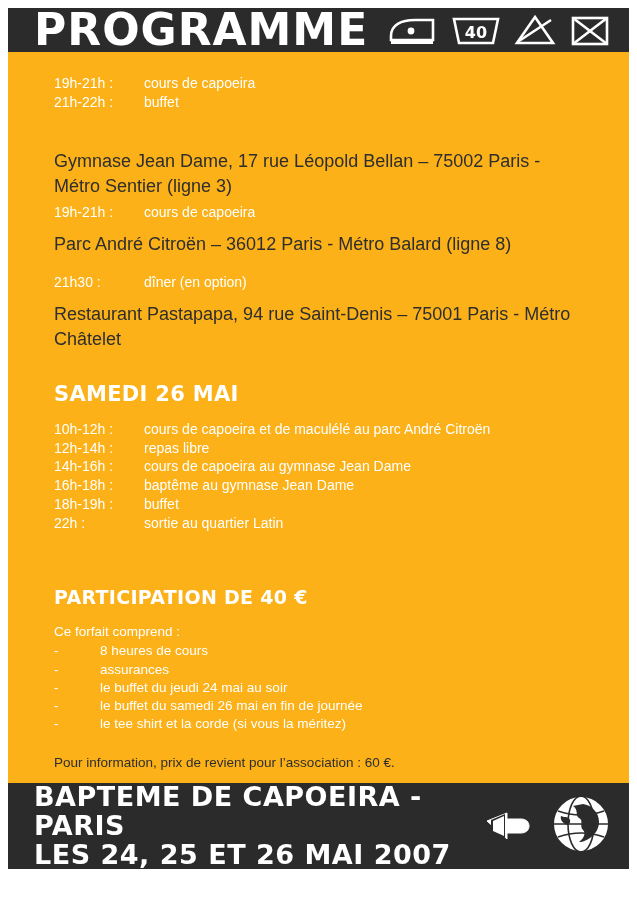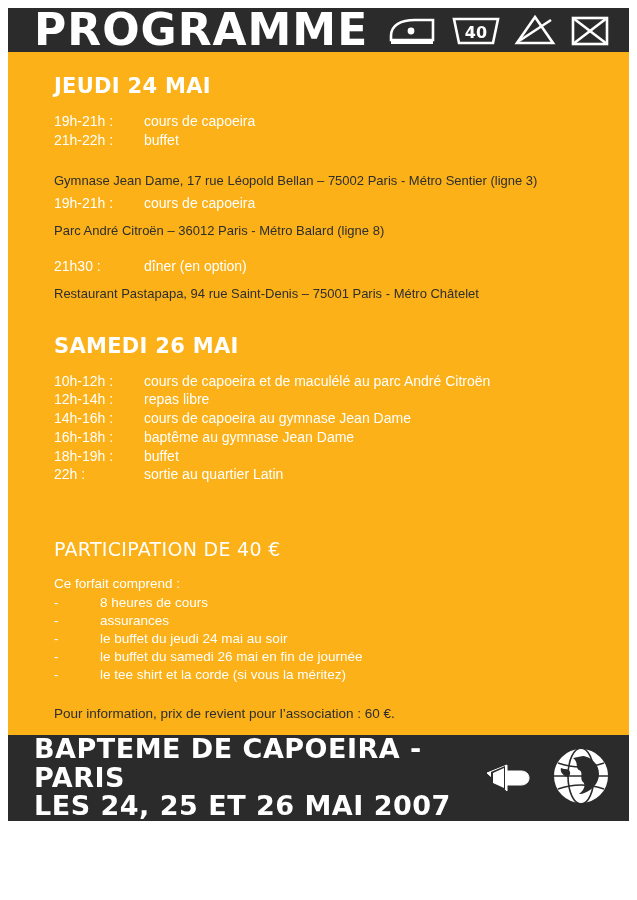--- a/index.html
+++ b/index.html
@@ -86,32 +86,32 @@
     font-size: 14px;
   }
   .srow .time {
     width: 90px;
     flex: 0 0 90px;
   }
   .srow .act { flex: 1; }
   .venue {
     color: #2e2e2e;
     line-height: 1.4;
-    font-size: 13px;
-    margin: 0 0 4px 0;
+    font-size: 18px;
+    margin: 15px 0 4px 0;
   }
   .venue.tight { margin-top: 0px; }
   .gap-sm { height: 12px; }
   .gap-md { height: 18px; }
   .gap-lg { height: 26px; }
 
   .section-title {
     color: #ffffff;
     font-family: "DejaVu Sans", sans-serif;
-    font-weight: normal;
+    font-weight: bold;
     font-size: 19px;
     margin: 0 0 16px 0;
     letter-spacing: 0.3px;
   }
   .forfait-lead {
     color: #ffffff;
     font-size: 13.5px;
     margin-bottom: 3px;
   }
   .brow {
@@ -195,21 +195,20 @@
             <line x1="4" y1="6" x2="38" y2="32" stroke="#ffffff" stroke-width="2.6"></line>
             <line x1="38" y1="6" x2="4" y2="32" stroke="#ffffff" stroke-width="2.6"></line>
           </svg>
         </span>
 
       </div>
     </div>
 
     <div class="content">
 
-      <h2 class="day-title">JEUDI 24 MAI</h2>
       <div class="schedule">
         <div class="srow">
           <span class="time">19h-21h :</span>
           <span class="act">cours de capoeira</span>
         </div>
         <div class="srow">
           <span class="time">21h-22h :</span>
           <span class="act">buffet</span>
         </div>
       </div>

